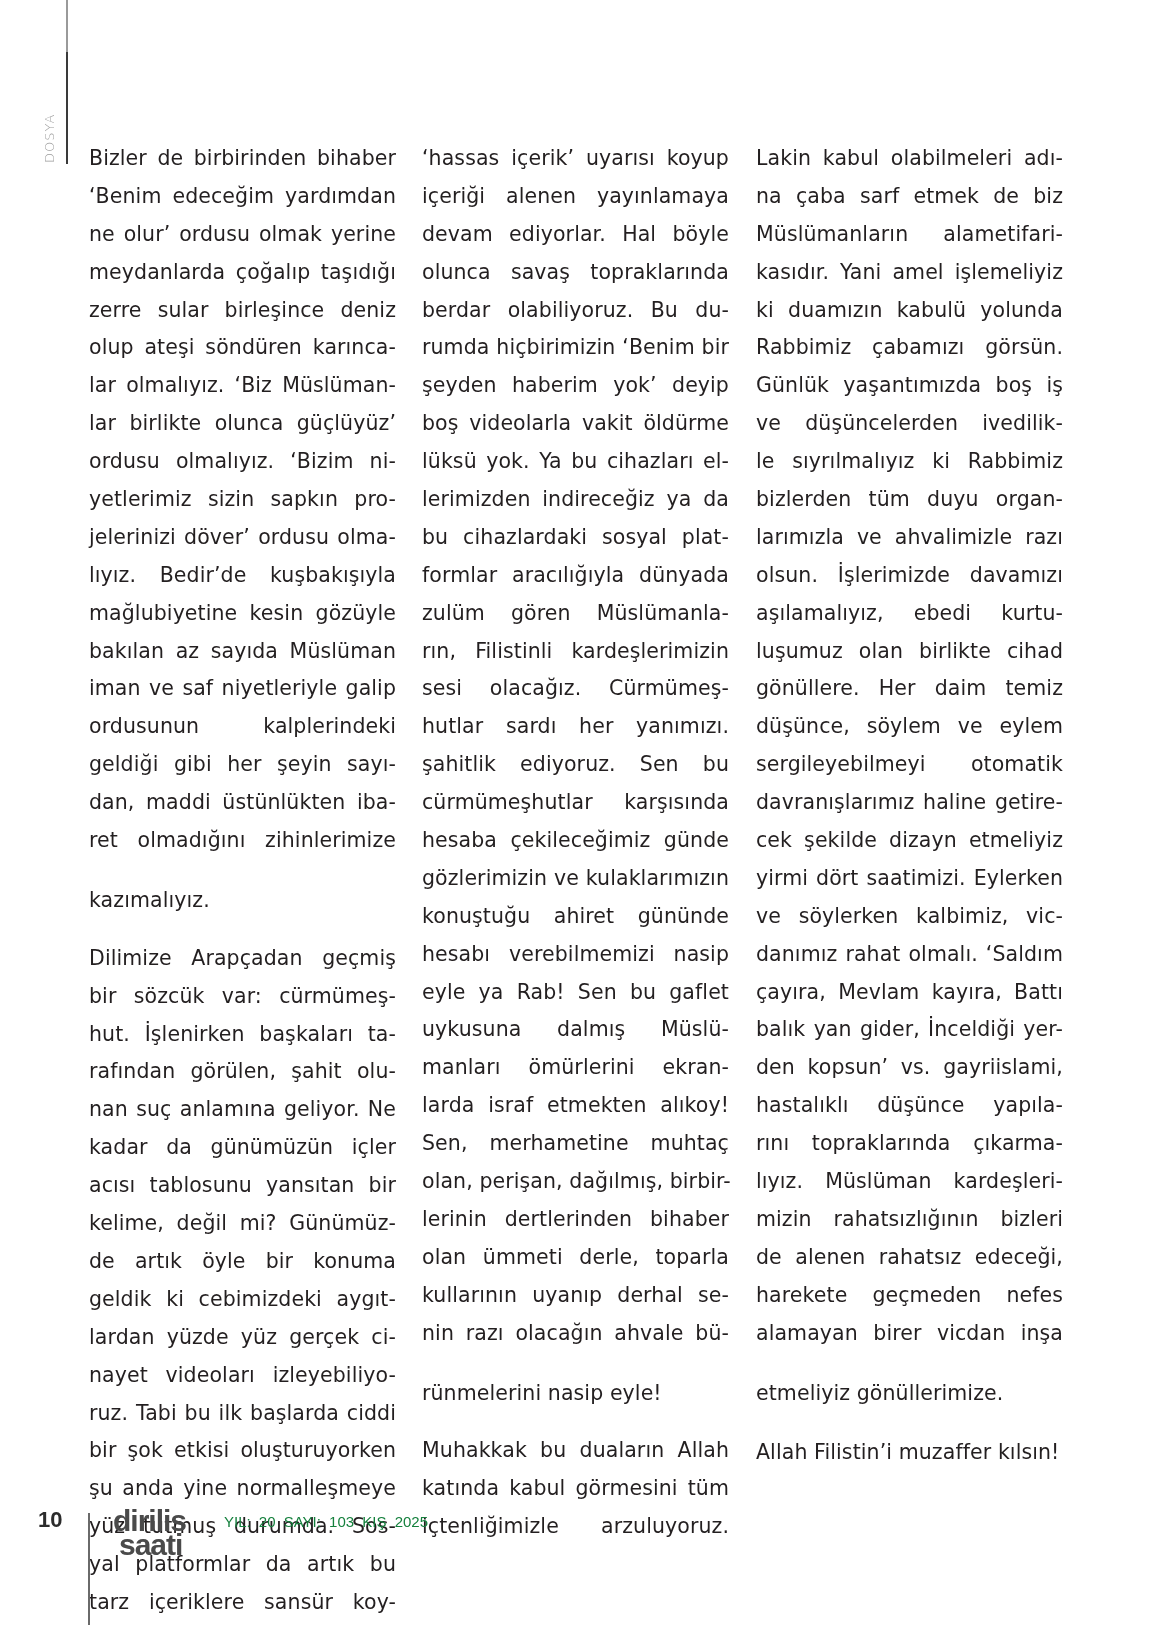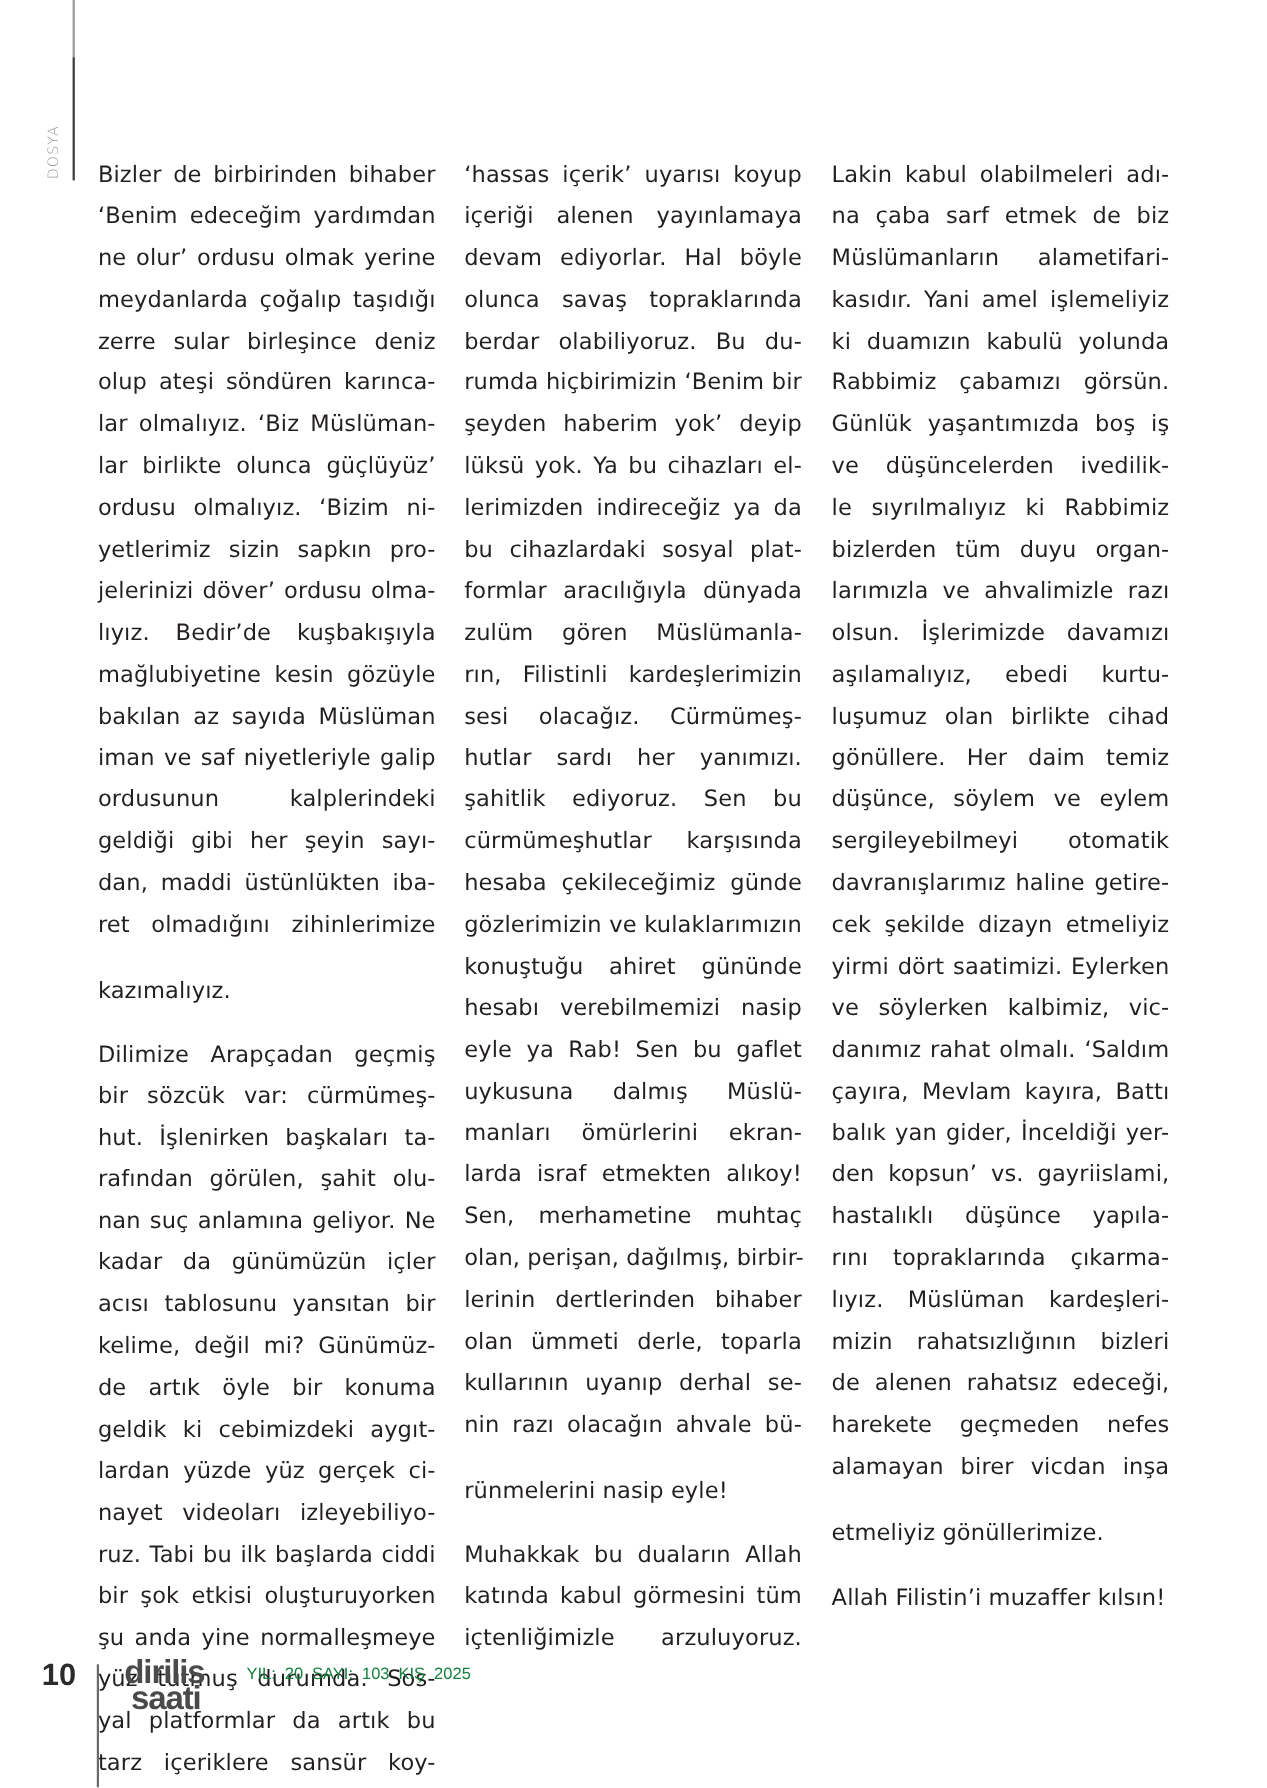--- a/index.html
+++ b/index.html
@@ -8,21 +8,21 @@
   .rule-main { position: absolute; left: 66px; top: 52px; width: 2px; height: 112px; background: #3a3a3a; }
   .section-label { position: absolute; left: 42px; top: 163px; transform-origin: left top; transform: rotate(-90deg); font-size: 13px; letter-spacing: 1px; color: #9b9b9b; font-family: "DejaVu Sans", sans-serif; font-weight: 300; }
   .columns { position: absolute; top: 140px; left: 0; width: 1152px; }
   .col { position: absolute; top: 0; width: 307px; }
   .col1 { left: 89px; }
   .col2 { left: 422px; }
   .col3 { left: 756px; }
   .para { margin: 0 0 20px 0; }
   .line { display: block; font-size: 20.5px; line-height: 37.9px; height: 37.9px; white-space: nowrap; text-align: justify; text-align-last: justify; letter-spacing: 0.1px; }
   .line.last { text-align-last: left; margin-top: 22px; }
-  .footer-pagenum { position: absolute; left: 38px; top: 1507px; font-size: 28px; font-weight: bold; color: #2b2b2b; font-family: "Liberation Sans", sans-serif; }
+  .footer-pagenum { position: absolute; left: 38px; top: 1507px; font-size: 22px; font-weight: bold; color: #2b2b2b; font-family: "Liberation Sans", sans-serif; }
   .footer-rule { position: absolute; left: 88px; top: 1513px; width: 2px; height: 112px; background: #6a6a6a; }
   .logo { position: absolute; left: 113px; top: 1509px; font-family: "Liberation Sans", sans-serif; font-weight: bold; color: #4a4a4a; font-size: 30px; line-height: 24px; letter-spacing: -1px; }
   .logo span { display: block; }
   .logo .l2 { padding-left: 6px; }
   .issue-info { position: absolute; left: 224px; top: 1513px; font-size: 15px; color: #15803d; font-family: "Liberation Sans", sans-serif; word-spacing: 4px; }
 </style>
 </head>
 <body>
 
 <div>
@@ -78,20 +78,21 @@
       </div>
     <div class="col col2">
         <p class="para">
           <span class="line">‘hassas içerik’ uyarısı koyup</span>
           <span class="line">içeriği alenen yayınlamaya</span>
           <span class="line">devam ediyorlar. Hal böyle</span>
           <span class="line">olunca savaş topraklarında</span>
           <span class="line">berdar olabiliyoruz. Bu du-</span>
           <span class="line">rumda hiçbirimizin ‘Benim bir</span>
           <span class="line">şeyden haberim yok’ deyip</span>
+          <span class="line">boş videolarla vakit öldürme</span>
           <span class="line">lüksü yok. Ya bu cihazları el-</span>
           <span class="line">lerimizden indireceğiz ya da</span>
           <span class="line">bu cihazlardaki sosyal plat-</span>
           <span class="line">formlar aracılığıyla dünyada</span>
           <span class="line">zulüm gören Müslümanla-</span>
           <span class="line">rın, Filistinli kardeşlerimizin</span>
           <span class="line">sesi olacağız. Cürmümeş-</span>
           <span class="line">hutlar sardı her yanımızı.</span>
           <span class="line">şahitlik ediyoruz. Sen bu</span>
           <span class="line">cürmümeşhutlar karşısında</span>

